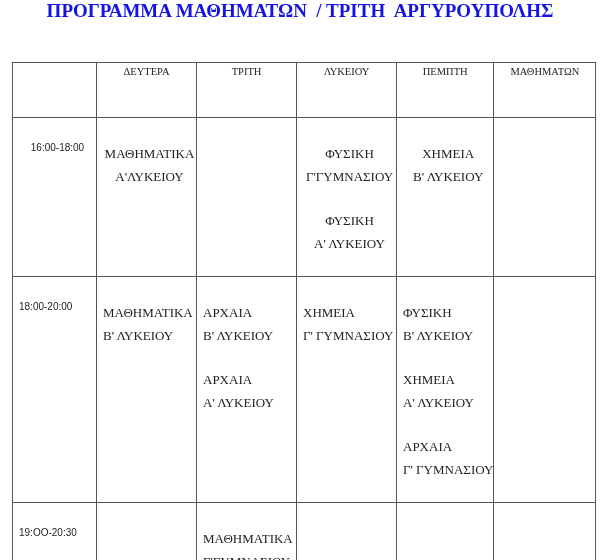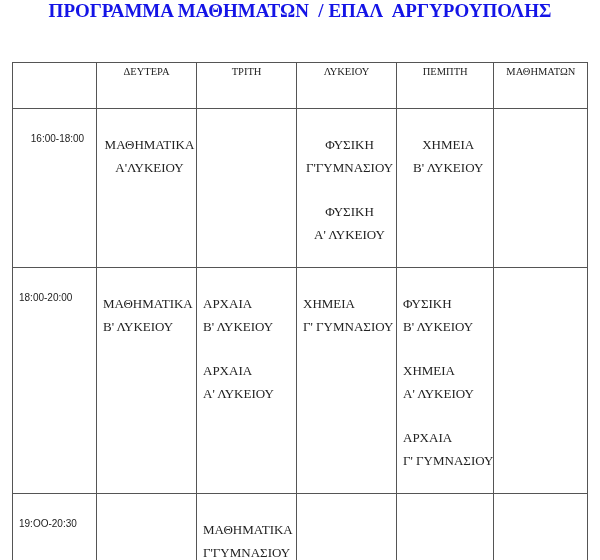--- a/index.html
+++ b/index.html
@@ -1,30 +1,30 @@
 <!DOCTYPE html>
 <html><head>
 <meta charset="utf-8">
 <style>
   html, body { margin: 0; padding: 0; background: #ffffff; }
   body { width: 600px; height: 560px; position: relative; overflow: hidden; font-family: "Liberation Serif", serif; color: #222; }
   .title { position: absolute; top: 0; left: 0; width: 600px; text-align: center; color: #1414e6; font-weight: bold; font-size: 19px; line-height: 22px; letter-spacing: 0px; white-space: pre; }
   table.sched { position: absolute; left: 12px; top: 62px; border-collapse: collapse; table-layout: fixed; }
-  table.sched td, table.sched th { border: 1.5px solid #555; vertical-align: top; padding: 7px; font-weight: normal; }
+  table.sched td, table.sched th { border: 1.5px solid #555; vertical-align: top; padding: 16px; font-weight: normal; }
   th { font-size: 10.5px; text-align: center; height: 35px; padding-top: 3px !important; }
   td { font-size: 13px; }
   .time { font-family: "Liberation Sans", sans-serif; font-size: 10px; padding: 24px 0 0 6px !important; }
   .cell { padding: 24px 0 0 6px !important; }
   .entry { margin-bottom: 21px; }
   .entry div { line-height: 23px; white-space: pre; }
 </style>
 </head>
 <body>
 
-<div class="title">ΠΡΟΓΡΑΜΜΑ ΜΑΘΗΜΑΤΩΝ  / ΕΠΑΛ  ΑΡΓΥΡΟΥΠΟΛΗΣ</div>
+<div class="title">ΠΡΟΓΡΑΜΜΑ ΜΑΘΗΜΑΤΩΝ  / ΤΡΙΤΗ  ΑΡΓΥΡΟΥΠΟΛΗΣ</div>
 
 <table class="sched">
   <colgroup>
     <col style="width:84px">
       <col style="width:100px">
       <col style="width:100px">
       <col style="width:100px">
       <col style="width:95px">
       <col style="width:94px">
   </colgroup>

